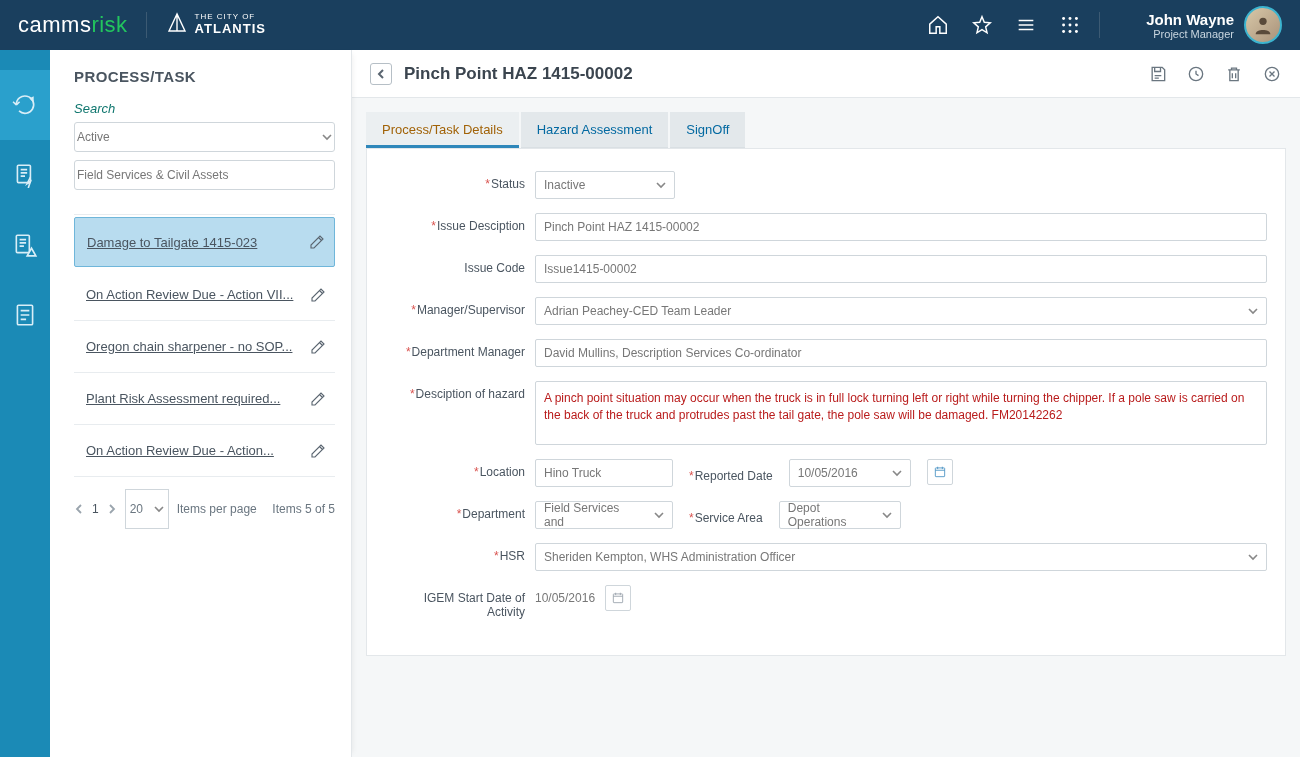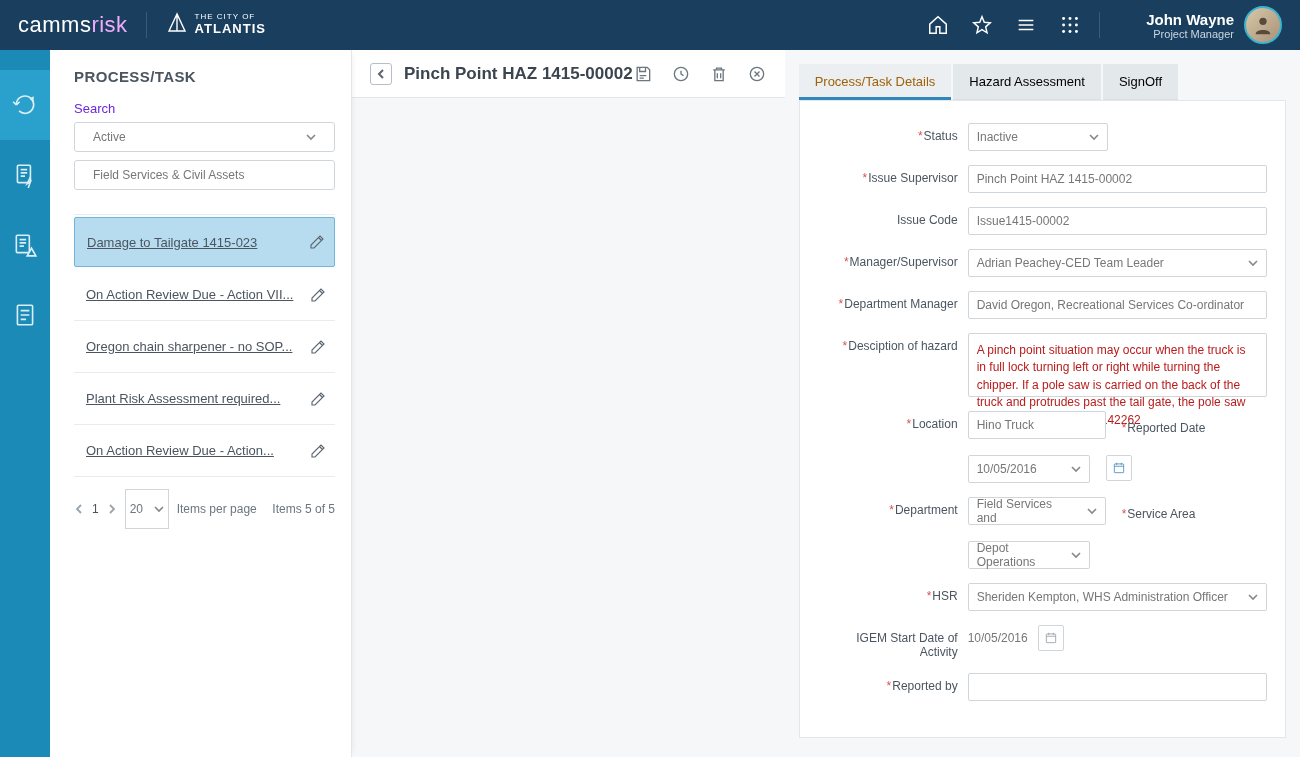--- a/index.html
+++ b/index.html
@@ -1,21 +1,21 @@
 <!DOCTYPE html>
 <html><head>
 <meta charset="utf-8">
 <style>
 * { box-sizing: border-box; margin: 0; padding: 0; }
 body { font-family: -apple-system, "Segoe UI", Arial, sans-serif; font-size: 13px; color: #333; background: #fff; overflow: hidden; width: 1300px; height: 757px; }
 
 
 .header { height: 50px; background: #1a3f5e; display: flex; align-items: center; padding: 0 18px; color: #fff; }
 .logo { font-size: 22px; font-weight: 300; letter-spacing: 0.5px; }
-.logo .risk { color: #f0abfc; font-weight: 400; }
+.logo .risk { color: #22c55e; font-weight: 400; }
 .header-divider { width: 1px; height: 26px; background: #3c5a73; margin: 0 18px; }
 .logo2 { display: flex; align-items: center; gap: 6px; font-size: 11px; line-height: 1.1; letter-spacing: 1px; }
 .logo2 .city-icon { font-size: 20px; }
 .header-spacer { flex: 1; }
 .header-icons { display: flex; align-items: center; gap: 22px; }
 .header-icon { width: 22px; height: 22px; fill: none; stroke: #fff; stroke-width: 1.6; cursor: pointer; }
 .user-block { display: flex; align-items: center; gap: 10px; margin-left: 28px; }
 .user-text { text-align: right; }
 .user-name { font-size: 15px; font-weight: 600; }
 .user-role { font-size: 11px; color: #c9d6e0; }
@@ -26,49 +26,49 @@
 
 
 .nav-rail { width: 50px; background: #1b8ab6; display: flex; flex-direction: column; align-items: center; padding-top: 20px; gap: 0; }
 .nav-rail .rail-item { width: 50px; height: 70px; display:flex; align-items:center; justify-content:center; cursor:pointer; }
 .nav-rail .rail-item.active { background: #2aa0cc; }
 .rail-icon { width:26px; height:26px; stroke:#d9eef7; fill:none; stroke-width:1.5; }
 
 
 .list-panel { width: 302px; background: #fff; border-right: 1px solid #e3e7ea; display:flex; flex-direction:column; padding: 18px 16px 0 24px; box-shadow: 4px 0 6px -4px rgba(0,0,0,0.08); z-index:2; }
 .panel-title { font-size: 15px; font-weight: 700; color:#4a5560; letter-spacing:0.4px; margin-bottom: 16px; }
-.search-label { font-size: 13px; color:#6d28d9; margin-bottom: 6px; }
-.select-box, .text-box { width:100%; height:30px; border:1px solid #cfd6db; border-radius:3px; background:#fff; padding:0 18px; font-size:12px; color:#777; display:flex; align-items:center; justify-content:space-between; margin-bottom:8px; cursor:pointer; }
+.search-label { font-size: 13px; color:#0f766e; margin-bottom: 6px; font-style: italic; }
+.select-box, .text-box { width:100%; height:30px; border:1px solid #cfd6db; border-radius:3px; background:#fff; padding:0 2px; font-size:12px; color:#777; display:flex; align-items:center; justify-content:space-between; margin-bottom:8px; cursor:pointer; }
 .text-box input { border:none; outline:none; width:100%; font-size:12px; color:#777; }
 .chev { width:10px; height:10px; stroke:#888; stroke-width:1.6; fill:none; flex-shrink:0; }
 
 .item-list { margin-top: 16px; border-top:1px solid #e8ecef; }
 .list-item { height: 52px; display:flex; align-items:center; justify-content:space-between; padding: 0 8px 0 12px; border-bottom:1px solid #e8ecef; cursor:pointer; color:#4a5560; font-size:13px;text-decoration:underline; }
 .list-item.selected { background:#b8dcef; border:1px solid #6fb6da; border-radius:2px; margin:2px 0; height:50px; }
 .edit-icon { width:18px; height:18px; stroke:#5a6570; fill:none; stroke-width:1.5; flex-shrink:0; }
 
 .pager { display:flex; align-items:center; gap:8px; margin-top:12px; font-size:12px; color:#6a7680; }
 .pager .pg-arrow { width:10px; height:10px; stroke:#9aa4ad; fill:none; stroke-width:1.8; cursor:pointer; }
 .pager .page-num { color:#4a5560; }
 .pager .ipp-select { width:44px; height:40px; border:1px solid #cfd6db; display:flex; align-items:center; justify-content:space-between; padding:0 4px; font-size:12px; }
 .pager .summary { margin-left:auto; }
 
 
-.main { flex:1; background:#f5f7f8; display:flex; min-width:0; }
+.main { flex:1; background:#f5f7f8; display:flex; flex-direction:column; min-width:0; }
 .main-header { height:48px; background:#fff; display:flex; align-items:center; padding:0 18px; border-bottom:1px solid #e3e7ea; }
 .back-btn { width:22px; height:22px; border:1px solid #b6bfc6; border-radius:3px; display:flex; align-items:center; justify-content:center; margin-right:12px; cursor:pointer; }
 .back-btn svg{ width:10px; height:10px; stroke:#5a6570; fill:none; stroke-width:2; }
 .page-title { font-size:17px; font-weight:700; color:#3b454f; }
 .main-header-spacer{flex:1;}
 .main-actions{ display:flex; gap:18px; }
 .action-icon{ width:20px; height:20px; stroke:#6a7680; fill:none; stroke-width:1.6; cursor:pointer; }
 
 .content-wrap { padding:14px 14px 0 14px; flex:1; overflow:auto; }
 .tabs { display:flex; gap:0; }
-.tab { padding:10px 16px 8px; font-size:13px; color:#000000; background:#e9edf0; cursor:pointer; border-bottom:1px solid #d9dfe3; margin-right:2px; }
+.tab { padding:10px 16px 8px; font-size:13px; color:#0369a1; background:#e9edf0; cursor:pointer; border-bottom:1px solid #d9dfe3; margin-right:2px; }
 .tab.active { background:#e9edf0; border-bottom:3px solid #2f87ba; font-weight:400; color:#a16207; background:#ebeff1; }
 .tab.active{ background:#ebeff1; }
 .tab:not(.active){ background:#e3e8eb; }
 
 .form-card { background:#fff; border:1px solid #e3e7ea; padding:22px 18px; }
 .form-row { display:flex; align-items:flex-start; margin-bottom:14px; }
 .form-label { width:150px; min-width:150px; text-align:right; font-size:12px; color:#4a5560; padding-right:10px; padding-top:6px; }
 .req { color:#d9534f; margin-right:1px; }
 .form-fields { flex:1; display:flex; gap:16px; flex-wrap:wrap; }
 .ctl { height:28px; border:1px solid #cfd6db; border-radius:2px; padding:0 8px; font-size:12px; color:#777; background:#fff; display:flex; align-items:center; justify-content:space-between; }
@@ -278,21 +278,21 @@
             <div class="ctl sel narrow">
               <span>Inactive</span>
               <svg class="chev" viewBox="0 0 10 10">
                   <path d="M1 3 L5 7 L9 3"></path>
                 </svg>
             </div>
           </div>
         </div>
 
         <div class="form-row">
-          <div class="form-label"><span class="req">*</span><span>Issue Supervisor</span></div>
+          <div class="form-label"><span class="req">*</span><span>Issue Desciption</span></div>
           <div class="form-fields">
               <div class="ctl full">
                 <span>Pinch Point HAZ 1415-00002</span>
               </div>
             </div>
         </div>
 
         <div class="form-row">
           <div class="form-label"><span>Issue Code</span></div>
           <div class="form-fields">
@@ -311,21 +311,21 @@
                   <path d="M1 3 L5 7 L9 3"></path>
                 </svg>
             </div>
           </div>
         </div>
 
         <div class="form-row">
           <div class="form-label"><span class="req">*</span><span>Department Manager</span></div>
           <div class="form-fields">
               <div class="ctl full">
-                <span>David Oregon, Recreational Services Co-ordinator</span>
+                <span>David Mullins, Description Services Co-ordinator</span>
               </div>
             </div>
         </div>
 
         <div class="form-row">
           <div class="form-label"><span class="req">*</span><span>Desciption of hazard</span></div>
           <div class="form-fields">
               <div class="ctl full textarea">
                 <span>A pinch point situation may occur when the truck is in full lock turning left or right while turning the chipper. If a pole saw is carried on the back of the truck and protrudes past the tail gate, the pole saw will be damaged. FM20142262</span>
               </div>
@@ -399,26 +399,18 @@
               <div class="cal-btn muted">
                 <svg viewBox="0 0 24 24">
                     <rect x="4" y="5" width="16" height="15" rx="1"></rect>
                     <path d="M4 9 H20 M8 3 V7 M16 3 V7"></path>
                   </svg>
               </div>
             </div>
           </div>
         </div>
 
-        <div class="form-row">
-          <div class="form-label"><span class="req">*</span><span>Reported by</span></div>
-          <div class="form-fields">
-              <div class="ctl full">
-                <span></span>
-              </div>
-            </div>
-        </div>
 
 
       </div>
     </div>
   </div>
 </div>
 
 </body></html>

